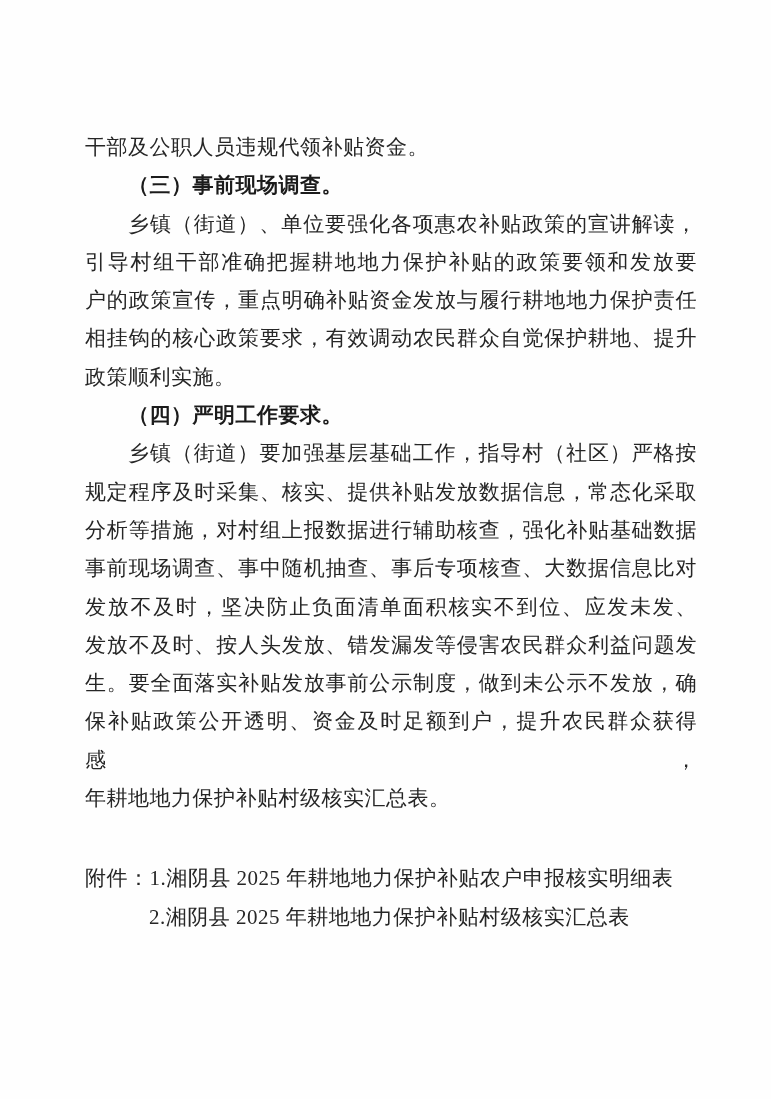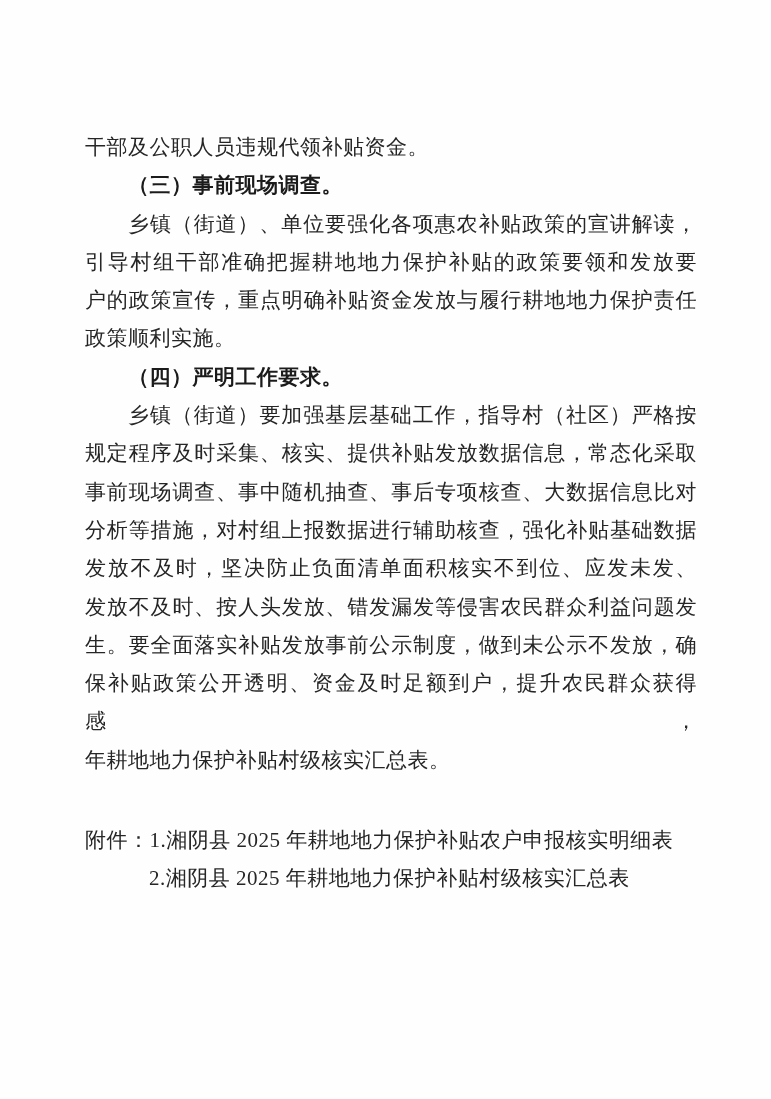--- a/index.html
+++ b/index.html
@@ -56,28 +56,29 @@
 <div class="page">
   <div class="content">
 
     <div class="line">干部及公职人员违规代领补贴资金。</div>
 
     <div class="line heading indent">（三）事前现场调查。</div>
 
     <div class="line indent fill">乡镇（街道）、单位要强化各项惠农补贴政策的宣讲解读，</div>
     <div class="line fill">引导村组干部准确把握耕地地力保护补贴的政策要领和发放要</div>
     <div class="line fill">户的政策宣传，重点明确补贴资金发放与履行耕地地力保护责任</div>
+    <div class="line fill">相挂钩的核心政策要求，有效调动农民群众自觉保护耕地、提升</div>
     <div class="line">政策顺利实施。</div>
 
     <div class="line heading indent">（四）严明工作要求。</div>
 
     <div class="line indent fill">乡镇（街道）要加强基层基础工作，指导村（社区）严格按</div>
     <div class="line fill">规定程序及时采集、核实、提供补贴发放数据信息，常态化采取</div>
+    <div class="line fill">分析等措施，对村组上报数据进行辅助核查，强化补贴基础数据</div>
     <div class="line fill">事前现场调查、事中随机抽查、事后专项核查、大数据信息比对</div>
-    <div class="line fill">分析等措施，对村组上报数据进行辅助核查，强化补贴基础数据</div>
     <div class="line fill">发放不及时，坚决防止负面清单面积核实不到位、应发未发、</div>
     <div class="line fill">发放不及时、按人头发放、错发漏发等侵害农民群众利益问题发</div>
     <div class="line fill">生。要全面落实补贴发放事前公示制度，做到未公示不发放，确</div>
     <div class="line fill">保补贴政策公开透明、资金及时足额到户，提升农民群众获得感，</div>
     <div class="line">年耕地地力保护补贴村级核实汇总表。</div>
 
     <div class="spacer"></div>
 
     <div class="line">附件：1.湘阴县 2025 年耕地地力保护补贴农户申报核实明细表</div>
     <div class="line attach2">2.湘阴县 2025 年耕地地力保护补贴村级核实汇总表</div>

